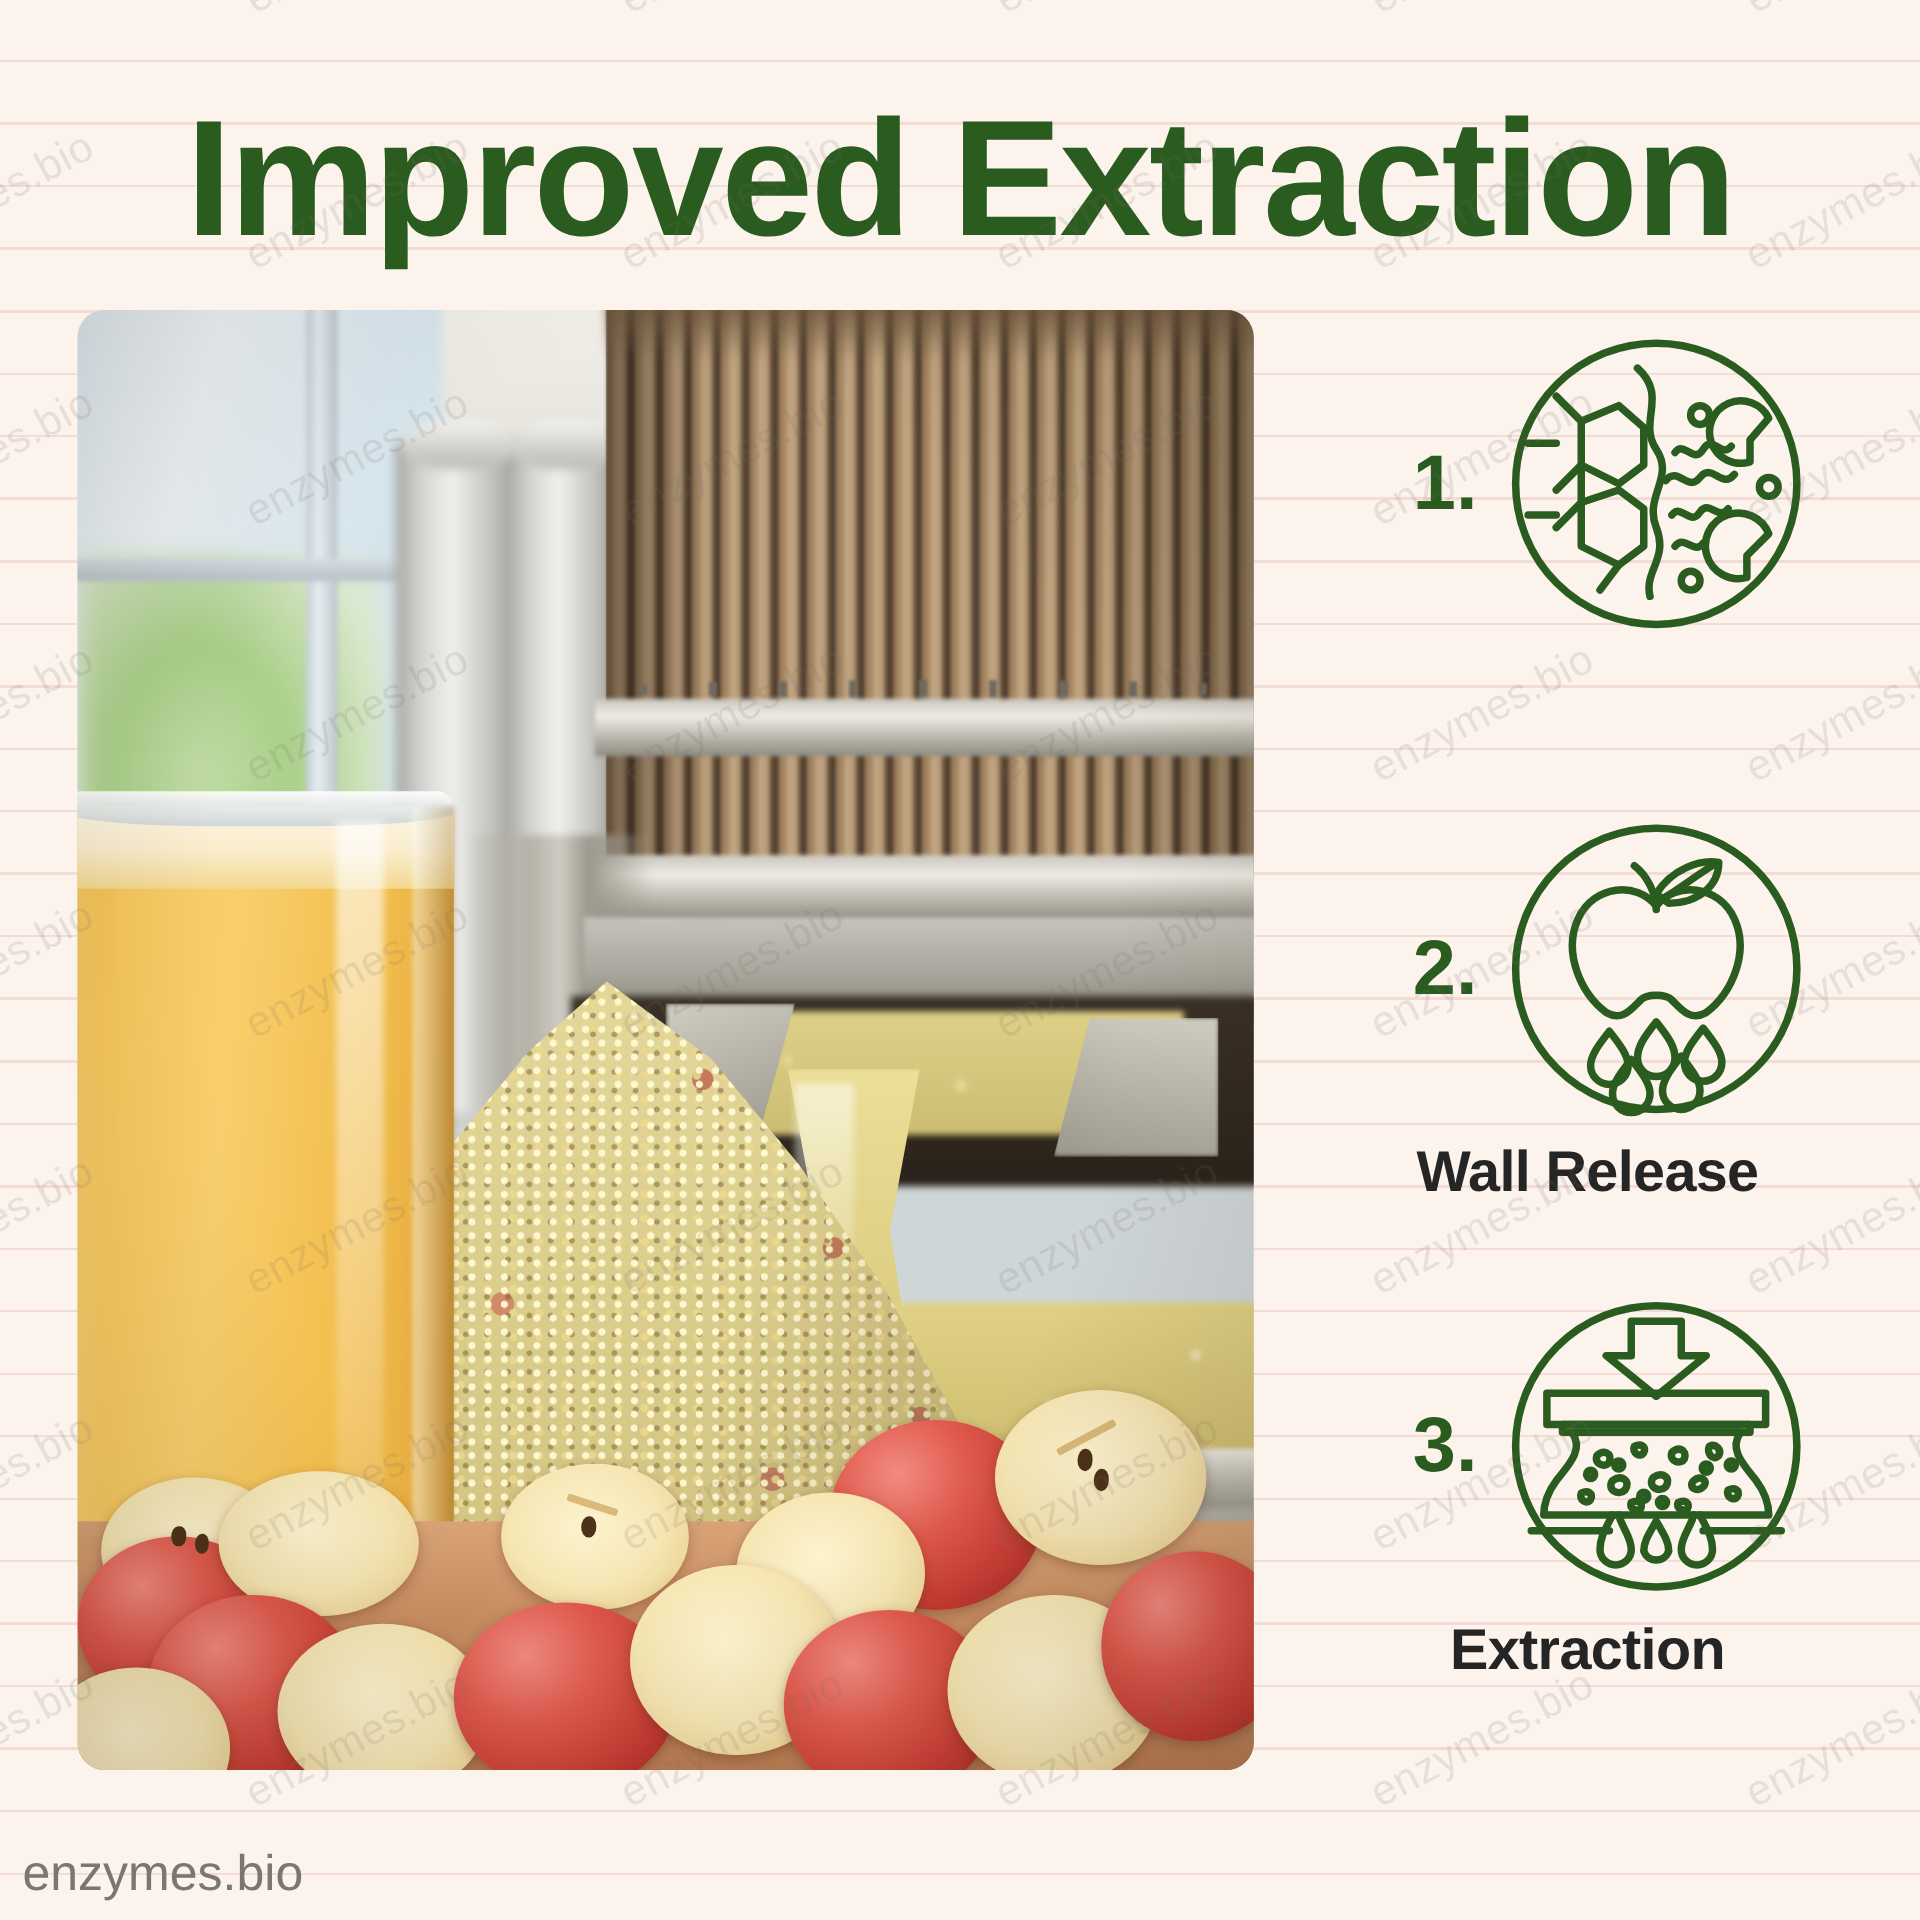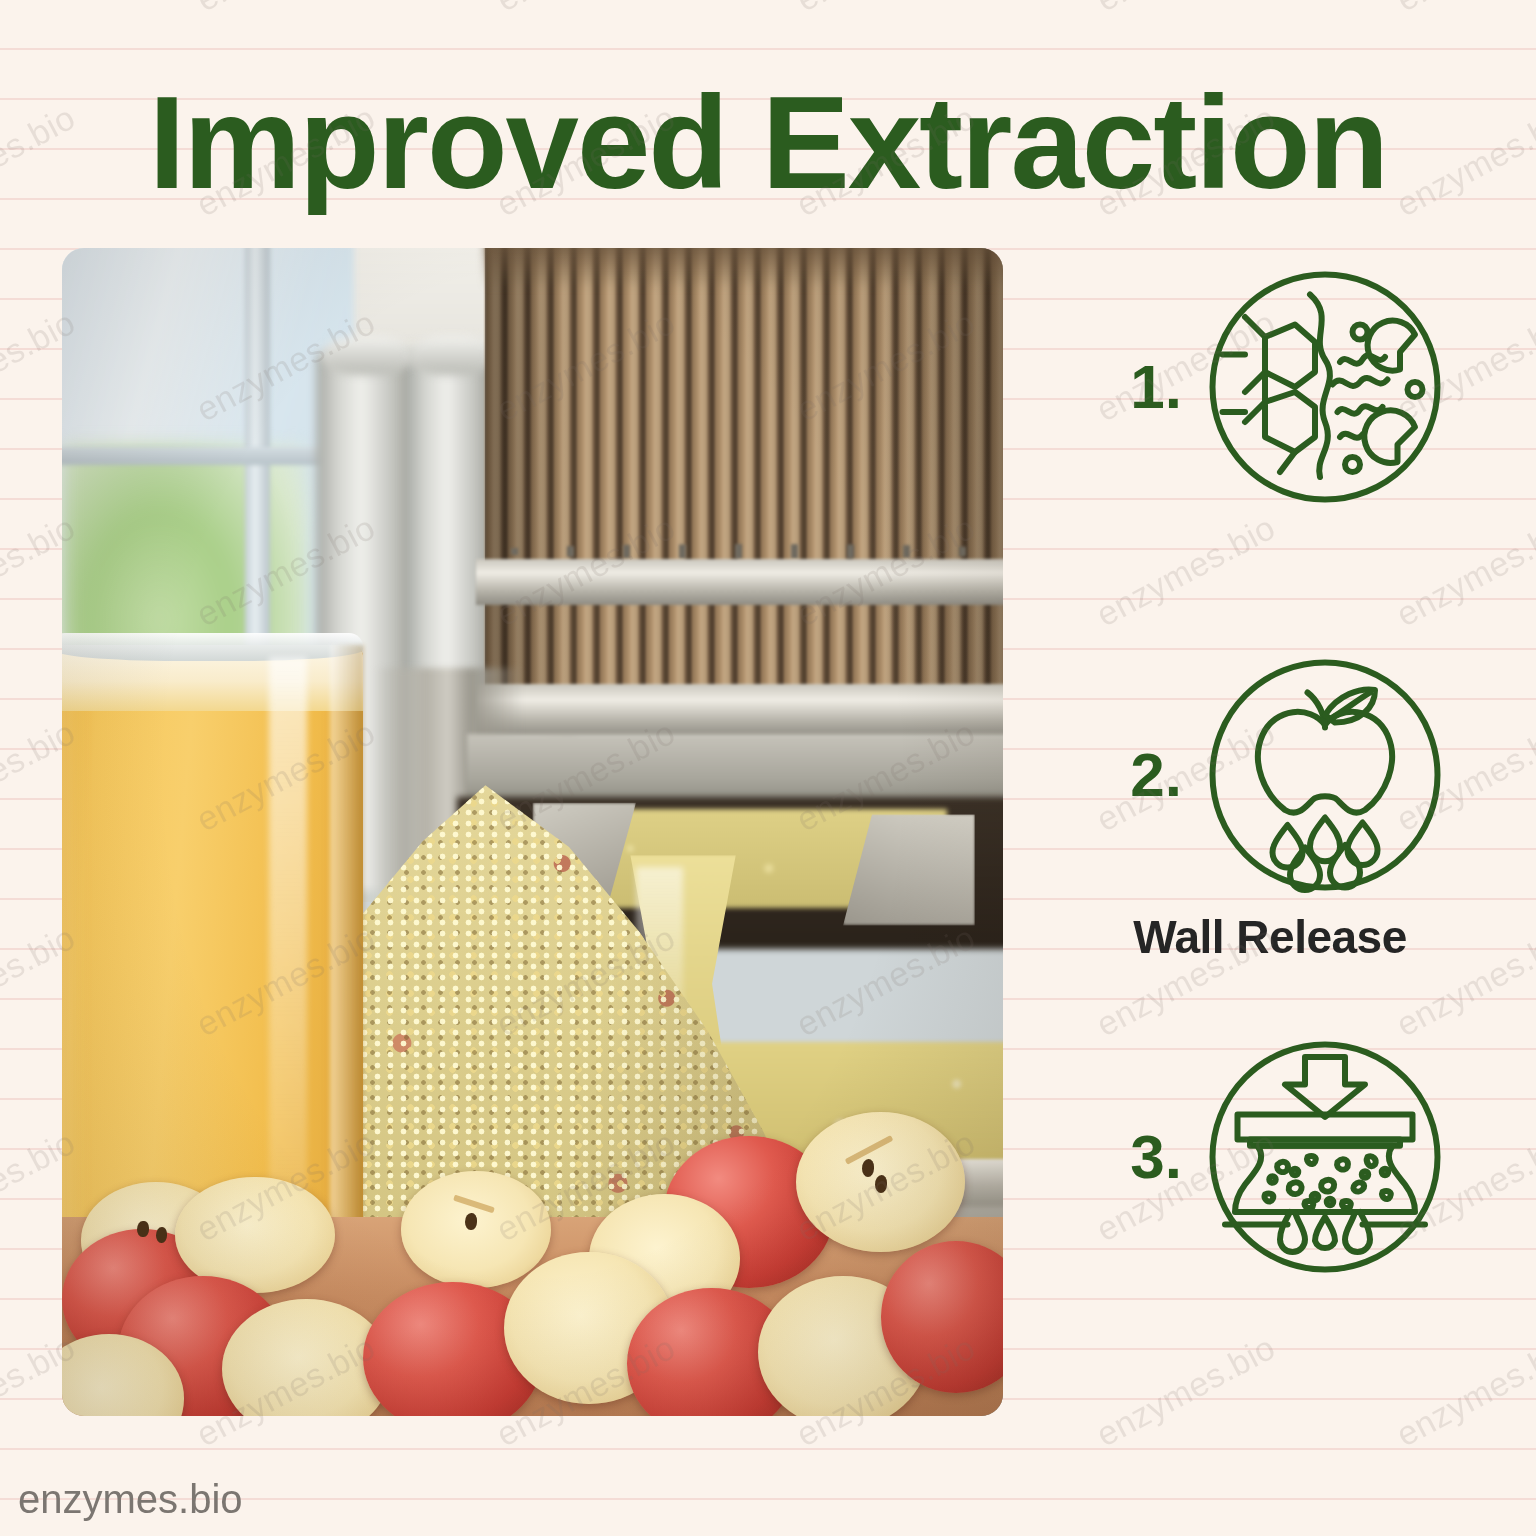--- a/index.html
+++ b/index.html
@@ -539,20 +539,21 @@
 
           <path d="M10 77 L35 77"></path>
           <path d="M65 77 L90 77"></path>
 
           <path d="M36 72 C34 76, 32 79, 32 83 A5 5 0 0 0 42 83 C42 79, 39 76, 38 72"></path>
           <path d="M62 72 C61 76, 58 79, 58 83 A5 5 0 0 0 68 83 C68 79, 66 76, 64 72"></path>
           <path d="M50 74 C47 79, 46 81, 46 83.5 A4.2 4.2 0 0 0 54 83.5 C54 81, 53 79, 50 74 Z"></path>
         </svg>
       </div>
     </div>
+    <div class="step-label">Extraction</div>
   </div>
 </div>
 
 <div id="watermark-layer">
     <span class="wm" style="left: -110px; top: -15px;">enzymes.bio</span>
     <span class="wm" style="left: 190px; top: -15px;">enzymes.bio</span>
     <span class="wm" style="left: 490px; top: -15px;">enzymes.bio</span>
     <span class="wm" style="left: 790px; top: -15px;">enzymes.bio</span>
     <span class="wm" style="left: 1090px; top: -15px;">enzymes.bio</span>
     <span class="wm" style="left: 1390px; top: -15px;">enzymes.bio</span>

